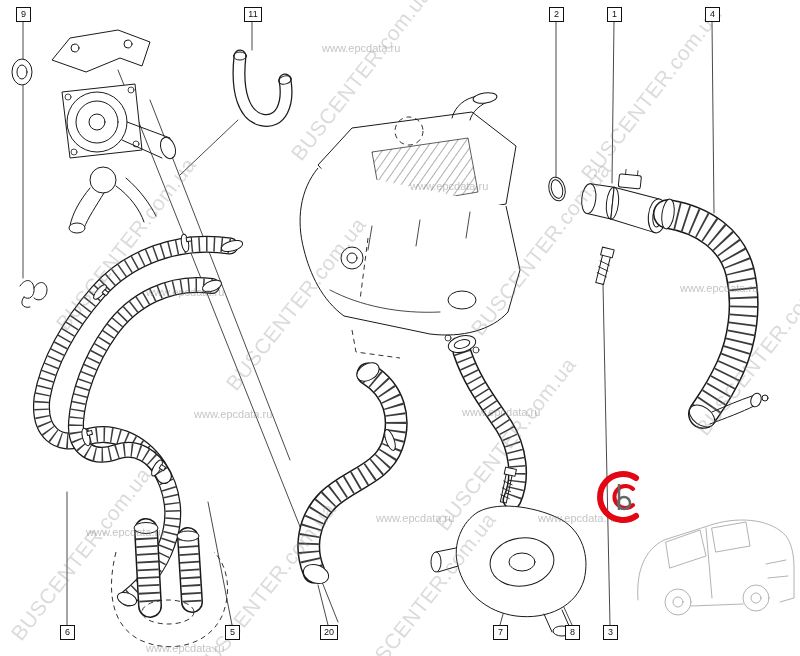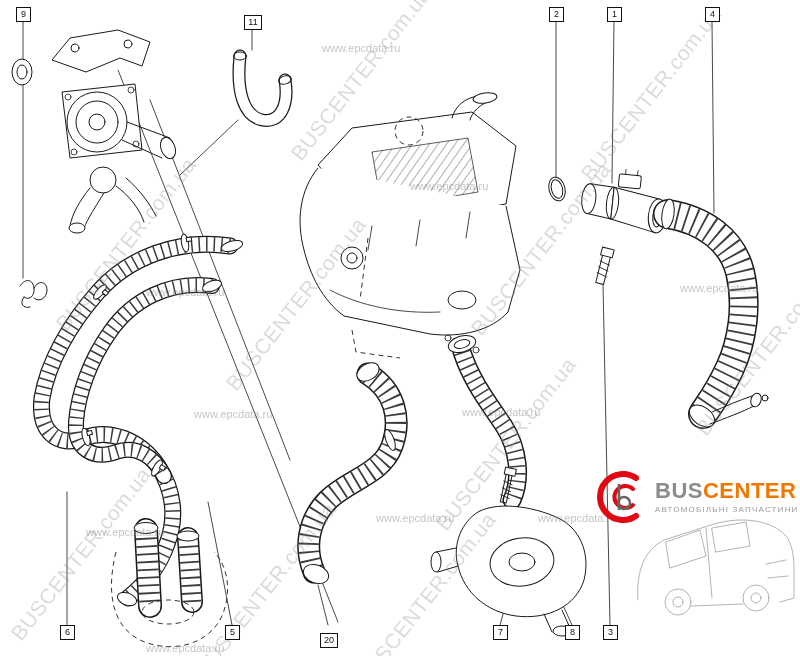--- a/index.html
+++ b/index.html
@@ -27,21 +27,21 @@
   .tube-i{fill:none;stroke:#fff;stroke-linecap:round;}
   .ribs{fill:none;stroke:#1a1a1a;opacity:.85;stroke-linecap:butt;}
   .gray{stroke:#a0a0a0;}
   
   .callout{
     position:absolute;z-index:5;width:13px;height:13px;
     border:1px solid #111;background:#fff;
     font-size:9px;line-height:13px;text-align:center;color:#111;
     cursor:pointer;
   }
-  .callout.wide{width:16px;margin-top:8px;}
+  .callout.wide{width:16px;}
   
   .logo{position:absolute;left:596px;top:468px;z-index:6;display:flex;align-items:center;gap:7px;}
   .logo-brand{font-weight:bold;font-size:22px;letter-spacing:.5px;line-height:22px;}
   .logo-brand .p1{color:#8c8c8c;}
   .logo-brand .p2{color:#f07800;}
   .logo-subtitle{font-size:8px;color:#9a9a9a;letter-spacing:1.2px;margin-top:3px;}
 </style>
 </head>
 <body>
 
@@ -263,21 +263,15 @@
   <div class="callout" style="left:565px;top:625px">8</div>
   <div class="callout" style="left:603px;top:625px">3</div>
 
   <div class="logo">
     <svg width="52" height="58" viewBox="0 0 52 58">
       <path d="M40,10 A23,23 0 1 0 40,48" stroke="#e30613" stroke-width="6" fill="none" stroke-linecap="round"></path>
       <path d="M37,21 A11,11 0 1 0 37,37" stroke="#e30613" stroke-width="4" fill="none" stroke-linecap="round"></path>
       <path d="M23,16 L23,42" stroke="#666" stroke-width="2.5" fill="none"></path>
       <circle cx="28" cy="35" r="6" stroke="#666" stroke-width="2.5" fill="none"></circle>
     </svg>
-    <div class="logo-text">
-      <div class="logo-brand">
-        <span class="p1">BUS</span><span class="p2">CENTER</span>
-      </div>
-      <div class="logo-subtitle">АВТОМОБІЛЬНІ ЗАПЧАСТИНИ</div>
-    </div>
   </div>
 
 </div>
 
 </body></html>

